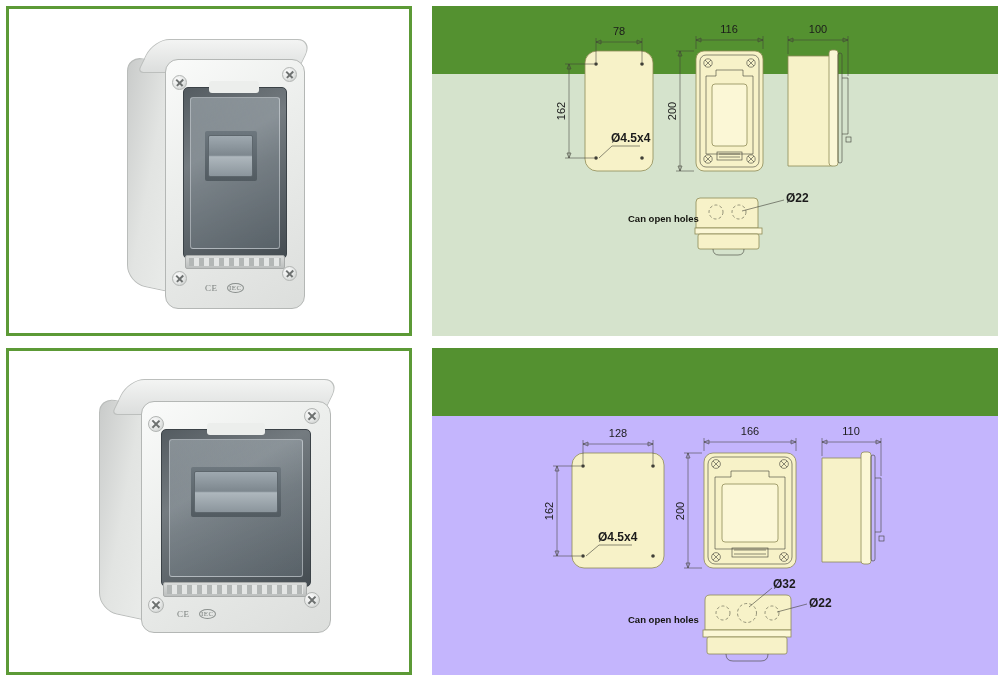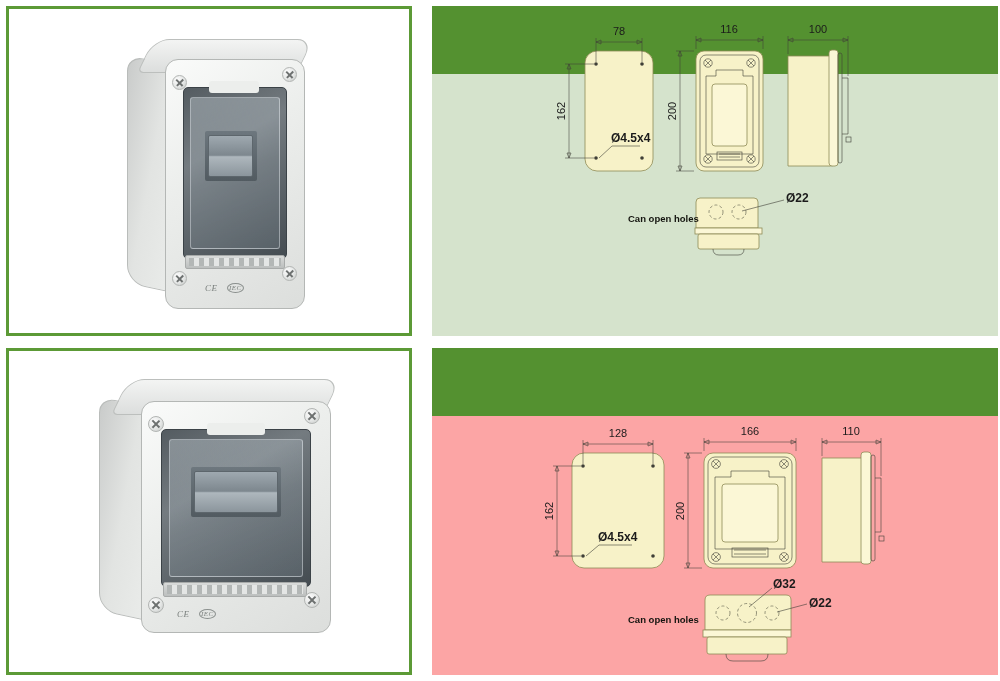--- a/index.html
+++ b/index.html
@@ -5,21 +5,21 @@
   html,body{margin:0;padding:0;background:#ffffff;}
   body{width:1000px;height:681px;font-family:"Liberation Sans",sans-serif;overflow:hidden;}
   .sheet{position:relative;width:1000px;height:681px;background:#fff;}
 
   
   .photo-panel{position:absolute;background:#ffffff;border:3px solid #5c9a36;box-sizing:border-box;}
   .draw-panel{position:absolute;background:#d5e3cc;box-sizing:border-box;overflow:hidden;text-align:right;}
   .draw-header{position:absolute;left:0;top:0;width:100%;background:#549130;}
 
   
-  .photo-stage{position:absolute;left:0;top:0;width:100%;height:100%;font-style:italic;}
+  .photo-stage{position:absolute;left:0;top:0;width:100%;height:100%;}
 
   .enc{position:absolute;}
   .enc .side{position:absolute;background:linear-gradient(100deg,#c9cbca 0%,#e2e4e2 45%,#eceeec 100%);
              border:1px solid #b9bcba;box-sizing:border-box;}
   .enc .topface{position:absolute;background:linear-gradient(180deg,#f3f4f3 0%,#dcdedd 100%);
              border:1px solid #bcbfbd;box-sizing:border-box;}
   .enc .front{position:absolute;background:linear-gradient(145deg,#fafbfa 0%,#eceeec 40%,#dcdedc 100%);
              border:1px solid #b4b7b5;box-sizing:border-box;}
   .enc .window{position:absolute;background:linear-gradient(150deg,rgba(70,78,84,.92) 0%,rgba(96,104,110,.86) 35%,rgba(60,68,74,.95) 100%);
              border:1px solid #3b4247;box-sizing:border-box;}
@@ -201,21 +201,21 @@
         <div class="screw" style="left:205px;top:29px;width:16px;height:16px;"></div>
         <div class="screw" style="left:49px;top:218px;width:16px;height:16px;"></div>
         <div class="screw" style="left:205px;top:213px;width:16px;height:16px;"></div>
 
         <div class="certmark" style="left:78px;top:230px;">CE</div>
         <div class="certmark" style="left:100px;top:230px;font-size:7px;border:1px solid #8b908e;border-radius:50%;padding:0 1px;">IEC</div>
       </div>
     </div>
   </div>
 
-  <div class="draw-panel" style="left: 432px; top: 348px; width: 566px; height: 327px; background: #fca5a5;">
+  <div class="draw-panel" style="left: 432px; top: 348px; width: 566px; height: 327px; background: #c4b5fd;">
     <div class="draw-header" style="height: 68px; background: rgb(84, 145, 48);"></div>
 
     <div class="dwg">
       <svg width="566" height="327" viewBox="0 0 566 327" xmlns="http://www.w3.org/2000/svg">
 
         <rect class="body-fill" x="140" y="105" width="92" height="115" rx="12"></rect>
         <circle cx="151" cy="118" r="1.8" fill="#3f3f37"></circle>
         <circle cx="221" cy="118" r="1.8" fill="#3f3f37"></circle>
         <circle cx="151" cy="208" r="1.8" fill="#3f3f37"></circle>
         <circle cx="221" cy="208" r="1.8" fill="#3f3f37"></circle>

